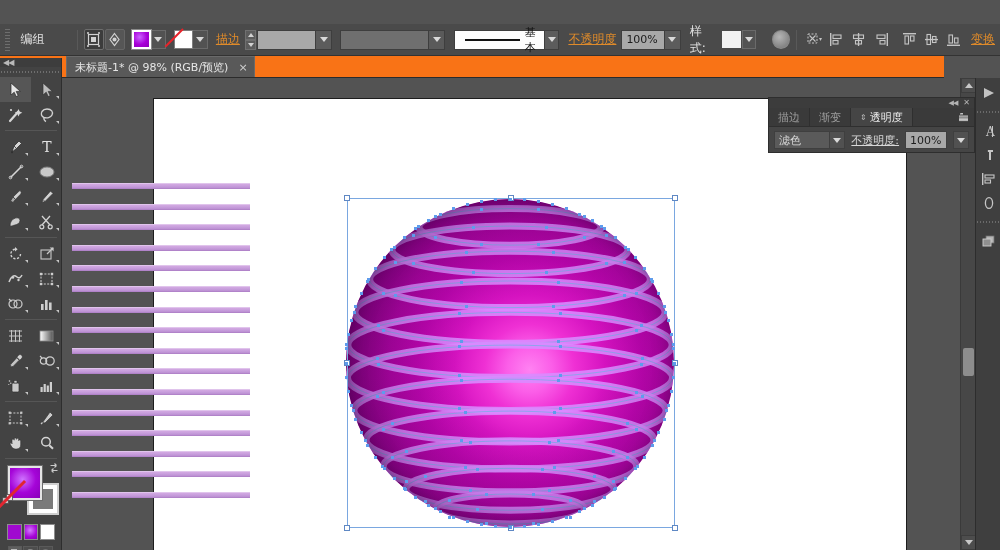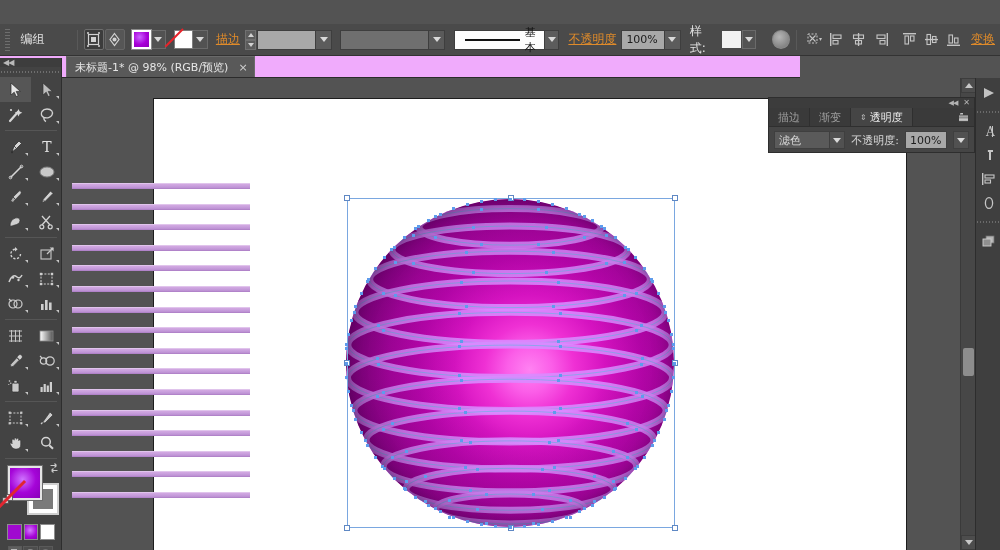--- a/index.html
+++ b/index.html
@@ -132,22 +132,22 @@
     background: radial-gradient(circle at 40% 35%, #b5b5b5, #717171);
     border: 1px solid #8a8a8a;
   }
   .align-ico {
     width: 17px; height: 17px; display: flex; align-items: center; justify-content: center;
     margin: 0 3px; opacity: .92;
   }
 
   
   .tabbar {
-    position: absolute; left: 0; top: 56px; width: 800px; height: 22px;
-    background: #f0abfc; border-bottom: 1px solid #2b2b2b;
+    position: absolute; left: 0; top: 56px; width: 944px; height: 22px;
+    background: #f97316; border-bottom: 1px solid #2b2b2b;
     display: flex; align-items: flex-end;
   }
   .doctab {
     margin-left: 66px; height: 21px; background: #595959;
     border: 1px solid #6a6a6a; border-bottom: none;
     display: flex; align-items: center; padding: 0 6px 0 8px;
     font-size: 11px; color: #e6e6e6; white-space: nowrap;
   }
   .tab-close { margin-left: 10px; color: #cfcfcf; font-size: 11px; }
 
@@ -310,21 +310,21 @@
   }
   .panel-body {
     height: 26px; display: flex; align-items: center; padding: 0 5px; gap: 6px;
   }
   .blend-combo {
     width: 78px; height: 18px; background: #5a5a5a; border: 1px solid #3f3f3f;
     display: flex; align-items: center; color: #d8d8d8; font-size: 11px; padding-left: 4px;
   }
   .blend-combo .cbtn { margin-left: auto; width: 15px; height: 16px; background: #515151;
     display: flex; align-items: center; justify-content: center; border-left: 1px solid #3f3f3f; }
-  .op-label { font-size: 11px; color: #d8d8d8; white-space: nowrap; }
+  .op-label { font-size: 11px; color: #d8d8d8; white-space: nowrap; text-decoration: underline; }
   .op-val {
     width: 46px; height: 18px; background: #a8a8a8; border: 1px solid #3f3f3f;
     color: #1d1d1d; font-size: 11px; display: flex; align-items: center; padding-left: 4px;
   }
   .op-dd {
     width: 17px; height: 18px; background: #515151; border: 1px solid #3f3f3f;
     display: flex; align-items: center; justify-content: center;
   }
 
   

